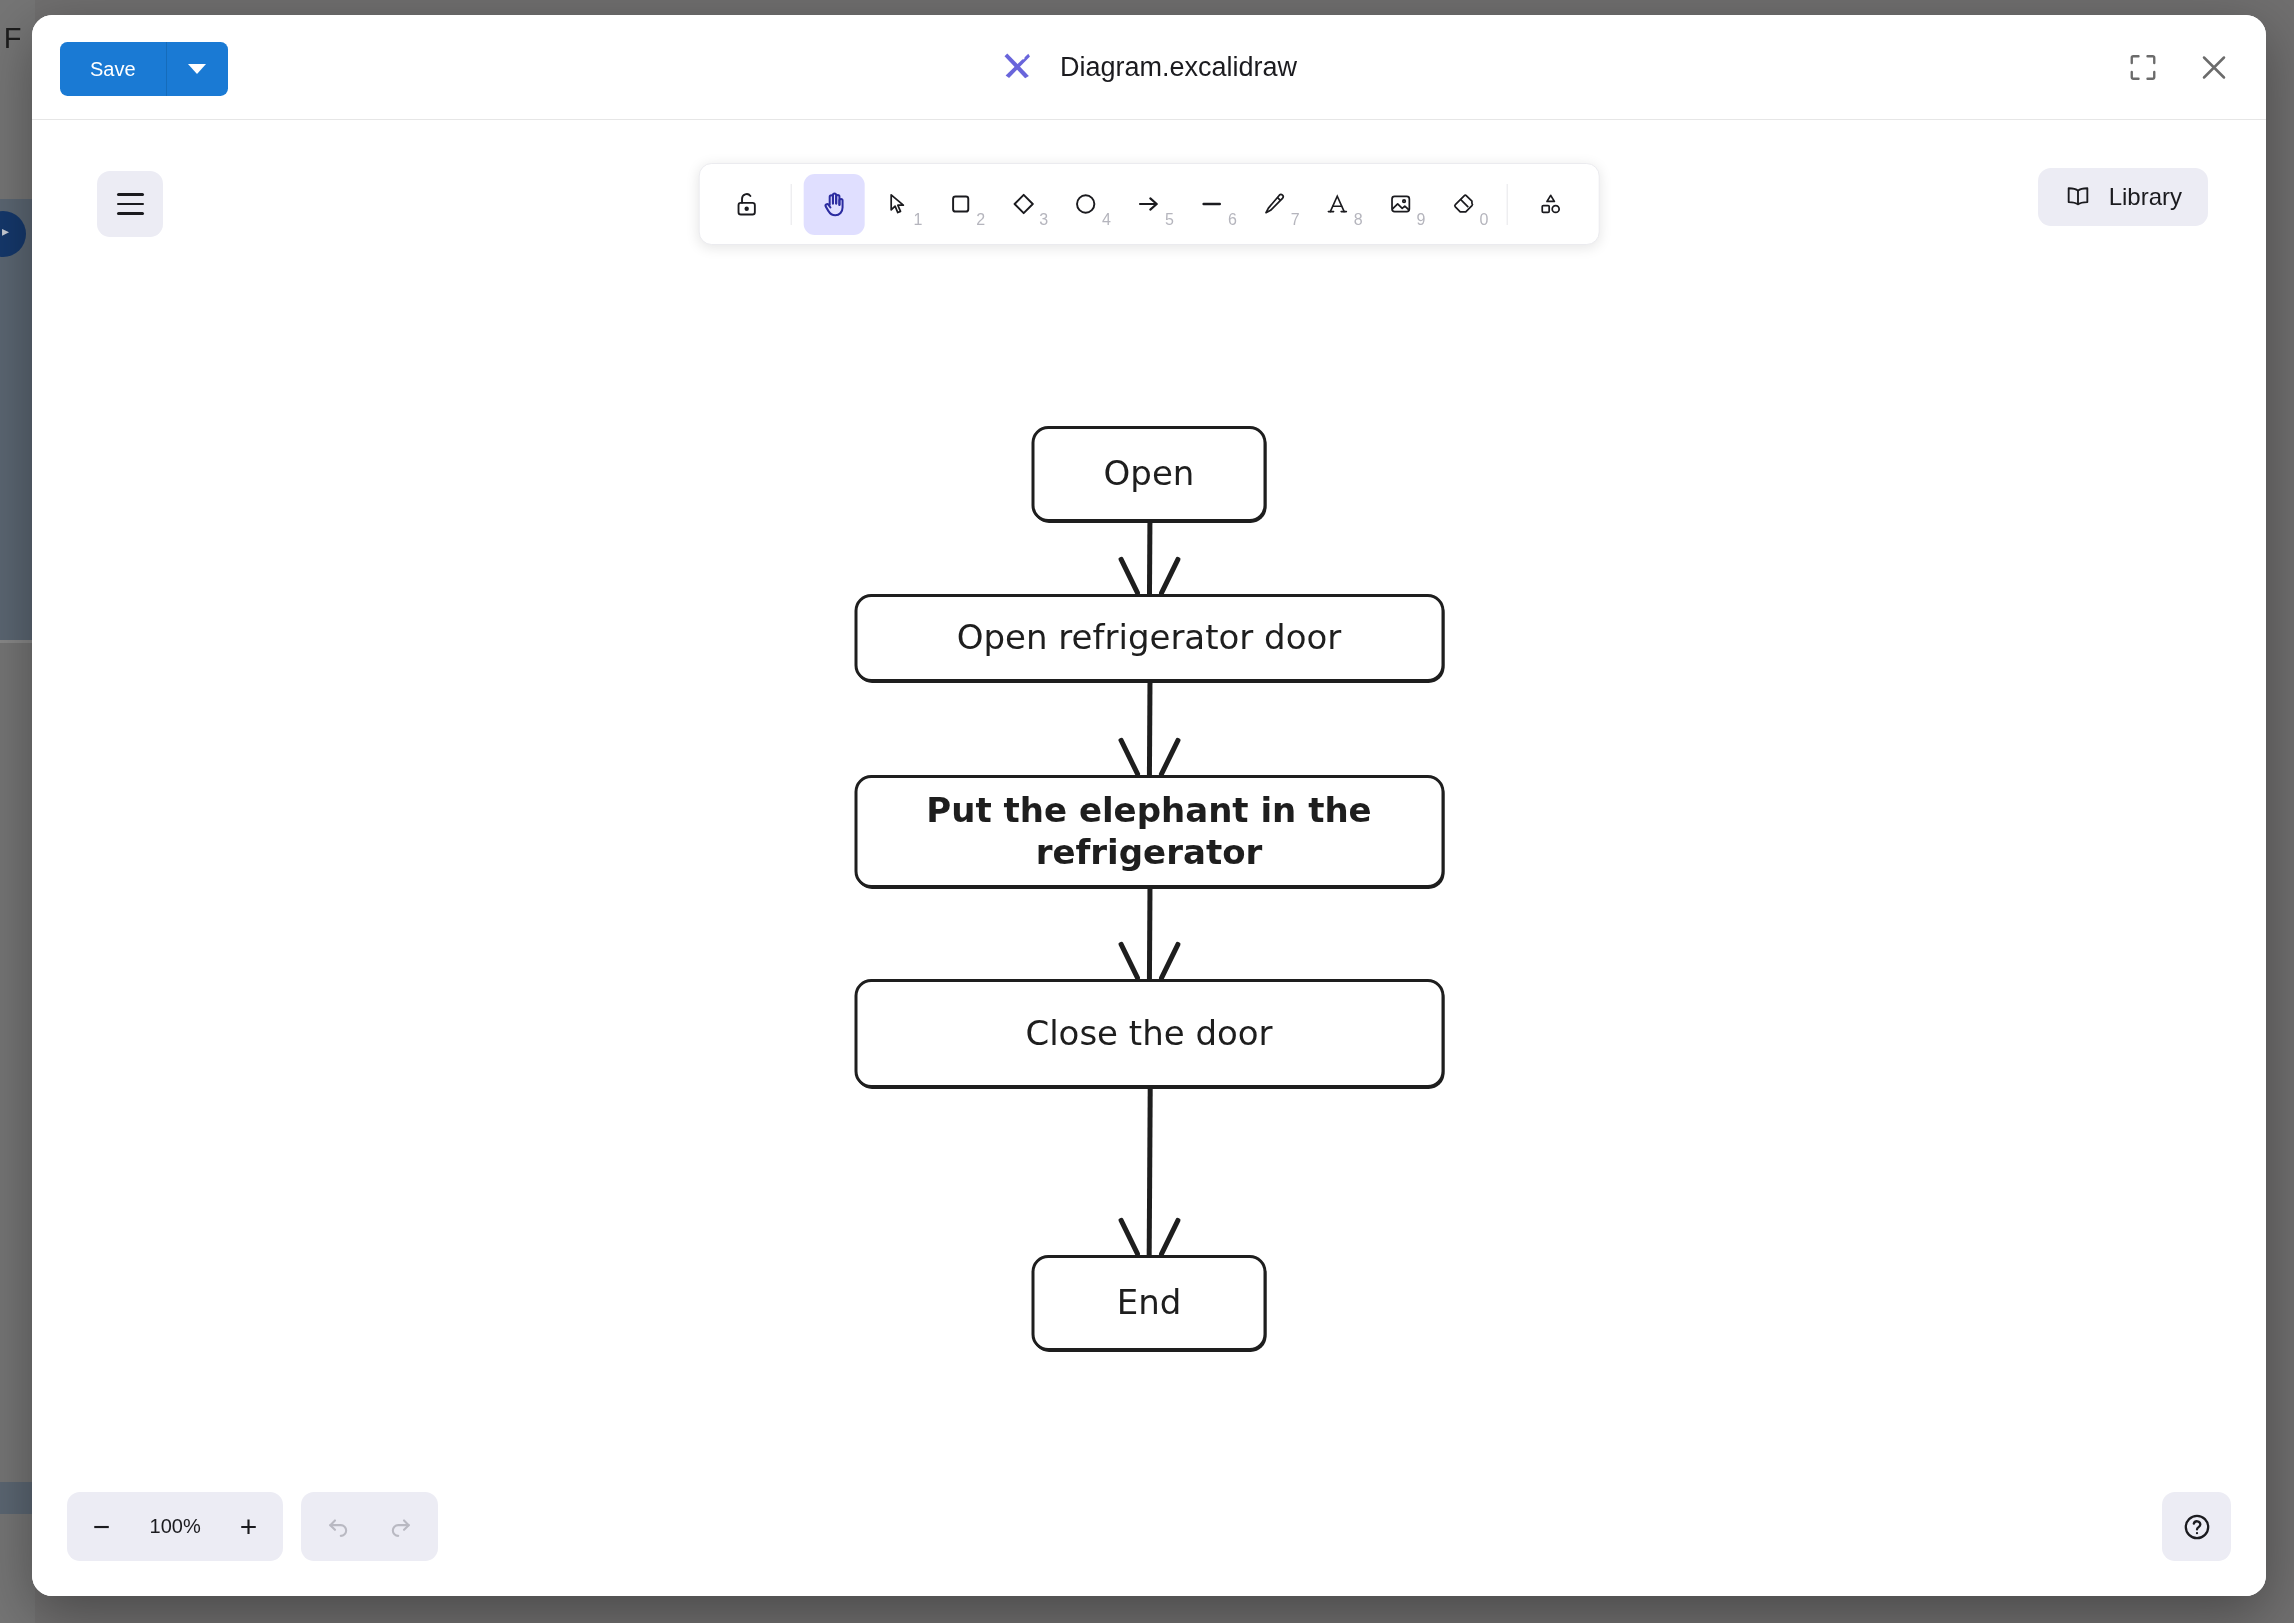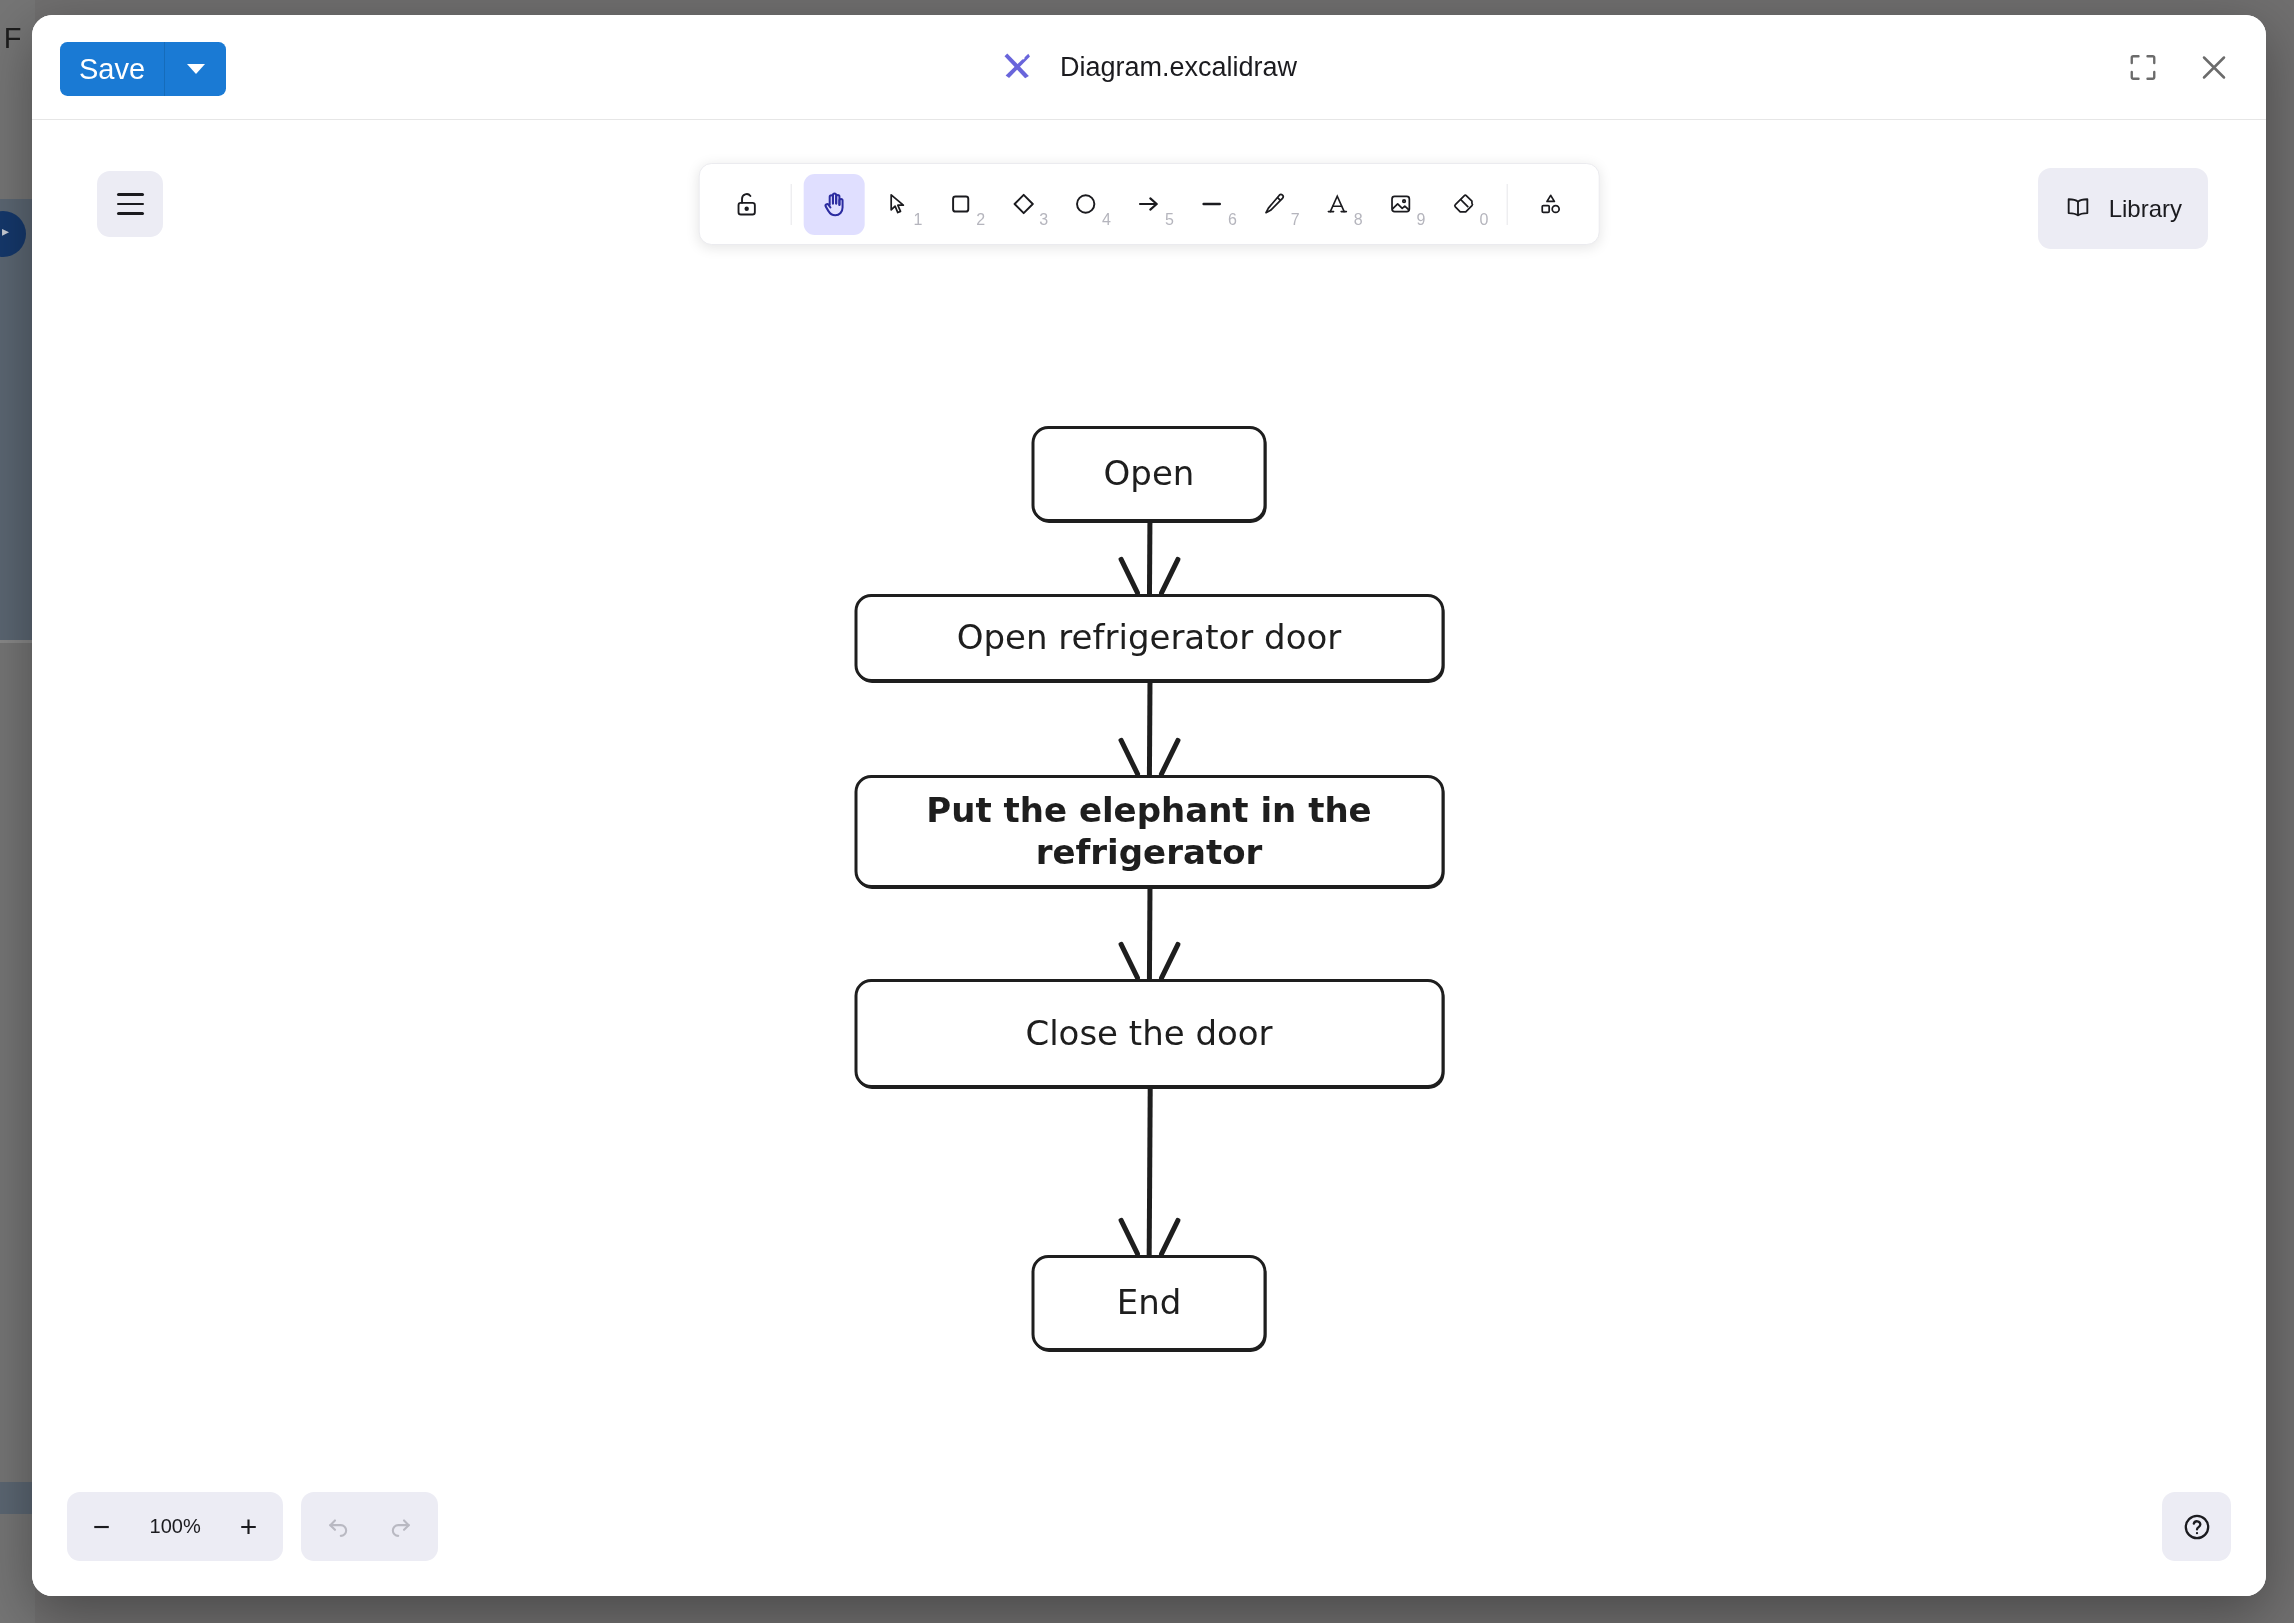--- a/index.html
+++ b/index.html
@@ -94,23 +94,23 @@
     display: flex;
     height: 54px;
     border-radius: 7.4px;
     overflow: hidden;
     background: #1a7ad4;
   }
   #save-button {
     display: flex;
     align-items: center;
     justify-content: center;
-    padding: 0 19px;
+    padding: 0 30px;
     color: #fff;
-    font-size: 29px;
+    font-size: 20px;
     cursor: pointer;
     border-right: 0.9px solid #156cbb;
   }
   #save-dropdown-button {
     display: flex;
     align-items: center;
     justify-content: center;
     width: 61px;
     cursor: pointer;
   }
@@ -208,21 +208,21 @@
   }
   .tool-sep {
     width: 0.9px; height: 41px; background: #e6e6ea; margin: 0 11px;
   }
 
   
   #library-button {
     position: absolute;
     right: 58px;
     top: 48px;
-    height: 81px;
+    height: 58px;
     padding: 0 26px;
     background: #ececf4;
     border-radius: 13px;
     display: flex; align-items: center; gap: 17px;
     cursor: pointer;
   }
   #library-label { font-size: 24px; color: #1b1b1f; }
 
   
   #flowchart {

